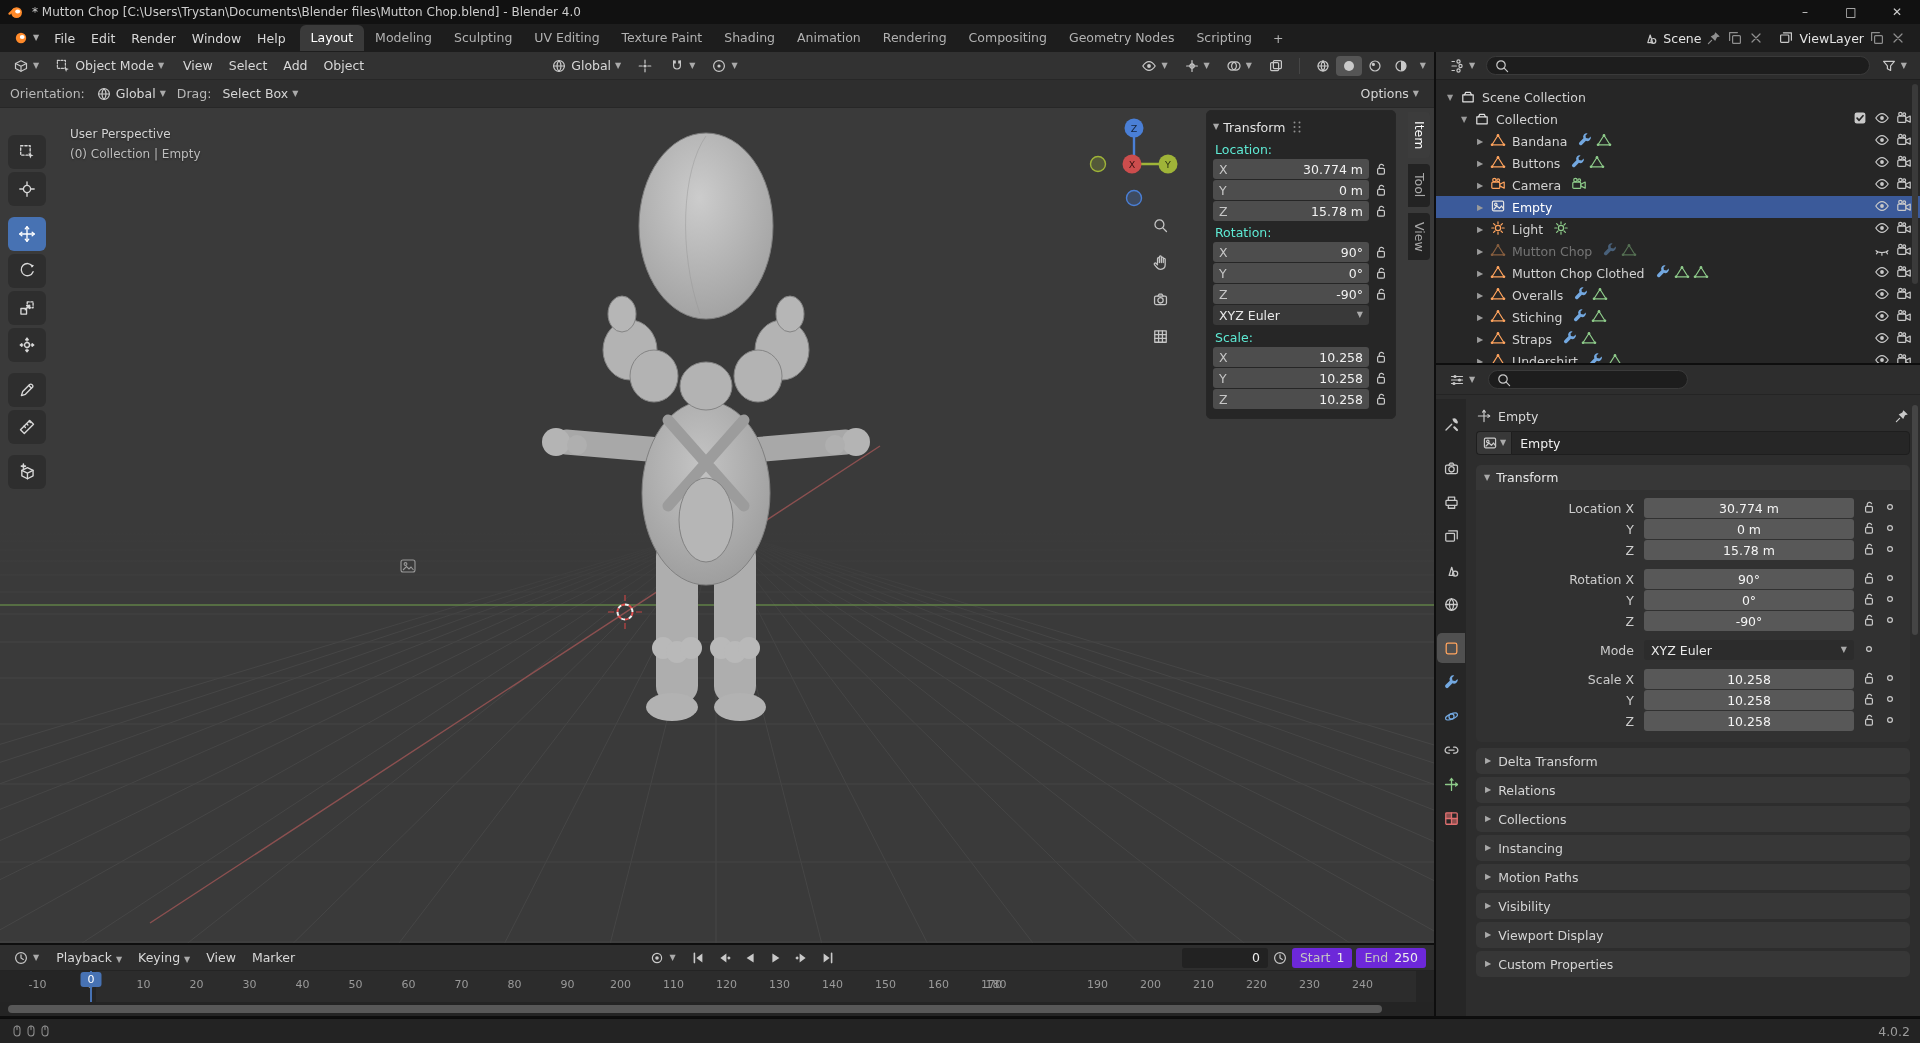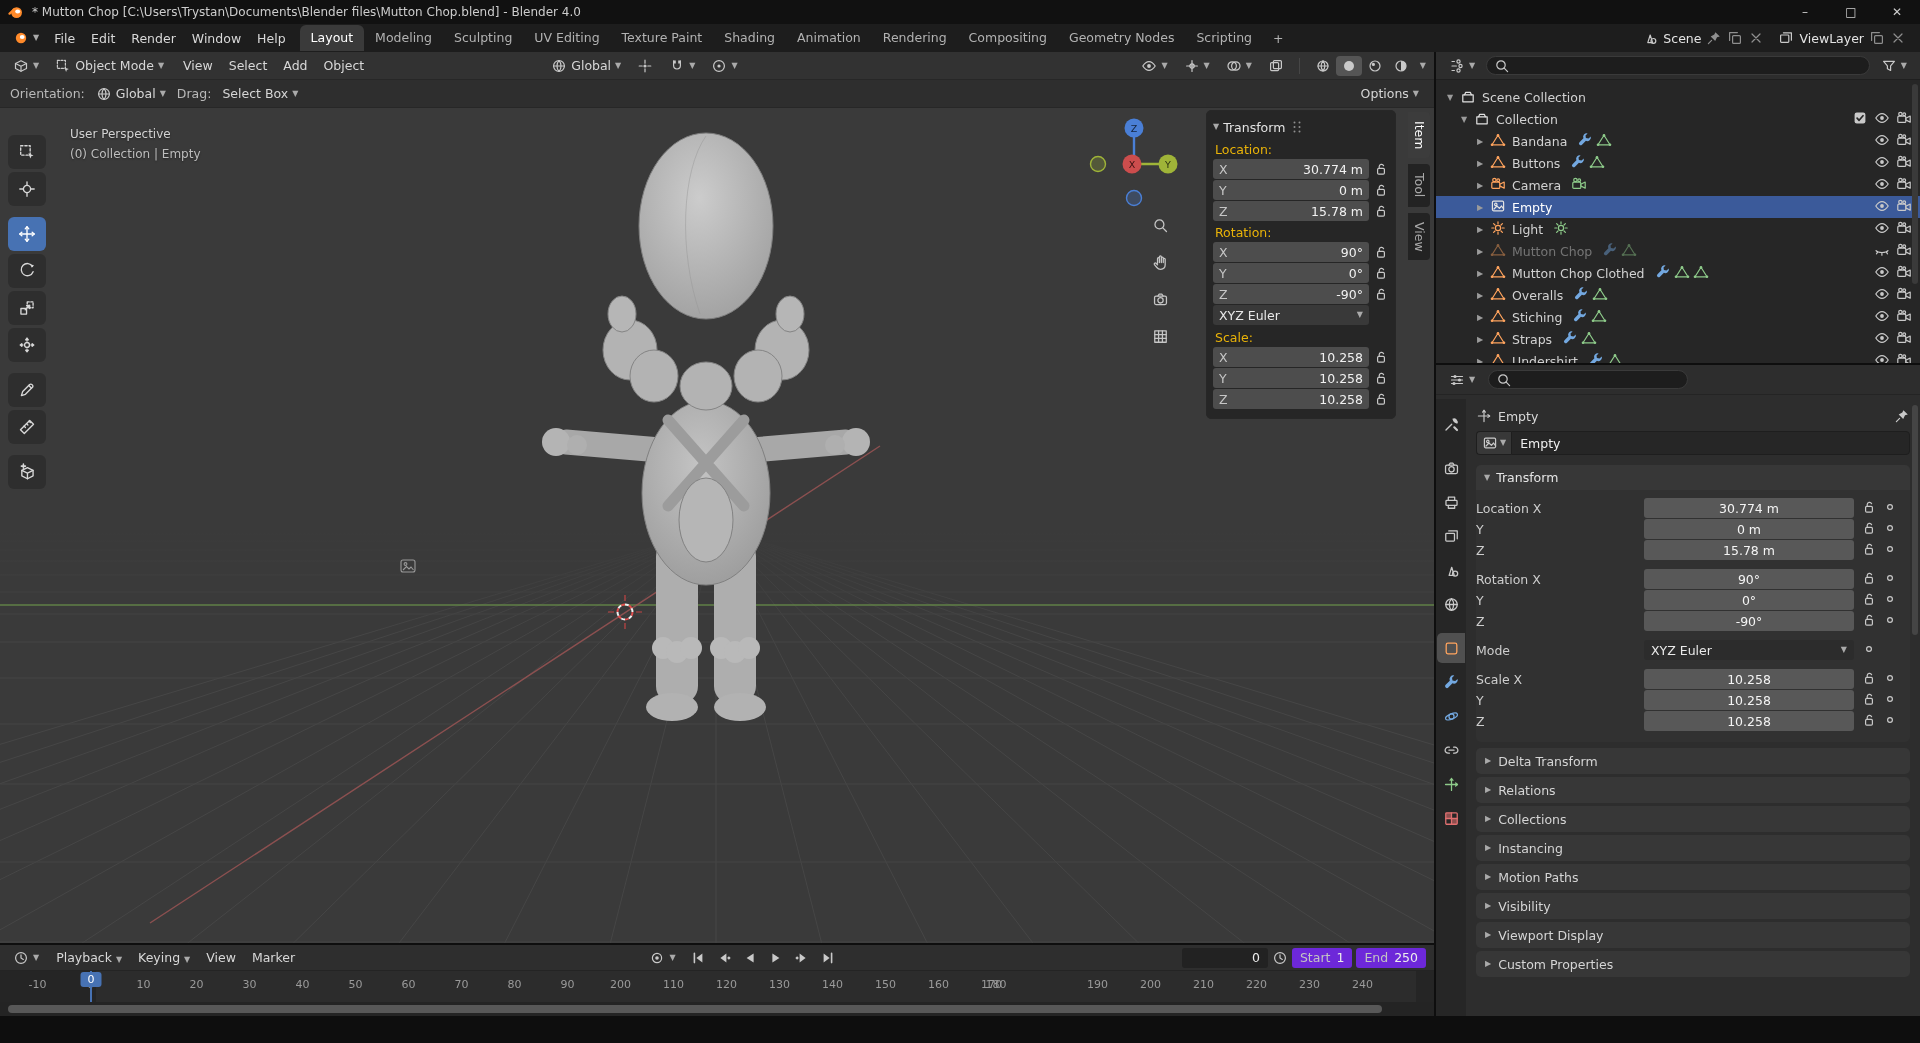--- a/index.html
+++ b/index.html
@@ -45,21 +45,21 @@
   .tool.gap{margin-top:8px}
   .tool.active{background:#4772b3;color:#fff}
   .tool .ic{width:18px;height:18px;color:inherit}
   #gizmo{position:absolute;left:1088px;top:8px}
   #nav-icons{position:absolute;left:1147px;top:104px;display:flex;flex-direction:column;gap:11px}
   .nav-btn{width:26px;height:26px;display:flex;align-items:center;justify-content:center;color:#c6c6c6;border-radius:13px}
   .nav-btn .ic{width:17px;height:17px;color:inherit}
   
   #n-panel{position:absolute;left:1206px;top:2px;width:190px;background:rgba(37,37,37,.97);border:1px solid #272727;border-radius:5px;padding:4px 6px 8px}
   .np-head{display:flex;align-items:center;gap:4px;height:24px;color:#e3e3e3}
-  .np-label{color:#eab308;height:20px;display:flex;align-items:center;padding-left:2px}
+  .np-label{color:#5eead4;height:20px;display:flex;align-items:center;padding-left:2px}
   .np-row{display:flex;align-items:center;gap:4px;margin-bottom:1px}
   .np-fld{flex:1;height:20px;background:#4d4d4d;border-radius:3px;display:flex;align-items:center;padding:0 6px;color:#f1f1f1}
   .np-fld .ax{color:#c6c6c6;width:12px}
   .np-fld .v{margin-left:auto}
   .np-dd{flex:1;height:20px;background:#393939;border-radius:3px;display:flex;align-items:center;padding:0 6px;color:#e8e8e8;margin-bottom:1px}
   .np-lock{width:16px;display:flex;justify-content:center;color:#9a9a9a}
   
   #side-tabs{position:absolute;left:1408px;top:4px;width:22px;display:flex;flex-direction:column;gap:6px}
   .side-tab{writing-mode:vertical-rl;padding:9px 3px;background:#232323;color:#a8a8a8;border-radius:0 4px 4px 0;text-align:center}
   .side-tab.active{background:#3c3c3c;color:#fff}
@@ -100,21 +100,21 @@
   .pr-tab.active{background:#505050}
   .pr-tab.gap{margin-top:10px}
   #pr-content{position:absolute;left:30px;top:34px;right:0;bottom:0;padding:4px 10px 0 10px;overflow:hidden}
   #pr-breadcrumb{display:flex;align-items:center;gap:6px;height:26px;color:#d8d8d8}
   #pr-name-row{display:flex;align-items:center;gap:0;margin:2px 0 10px}
   .name-icon-btn{display:flex;align-items:center;gap:2px;background:#383838;border:1px solid #1e1e1e;border-right:none;border-radius:4px 0 0 4px;height:24px;padding:0 5px}
   .name-fld{flex:1;height:24px;background:#262626;border:1px solid #1e1e1e;border-radius:0 4px 4px 0;display:flex;align-items:center;padding:0 8px;color:#f0f0f0}
   .panel-head{display:flex;align-items:center;gap:6px;height:25px;background:#373737;border-radius:5px 5px 0 0;padding:0 8px;color:#e6e6e6}
   .panel-body{background:#313131;border-radius:0 0 5px 5px;padding:8px 6px 10px 0;margin-bottom:6px}
   .p-row{display:flex;align-items:center;margin-bottom:1px}
-  .p-row .p-label{flex:0 0 168px;text-align:left;padding-right:10px;color:#cdcdcd}
+  .p-row .p-label{flex:0 0 168px;text-align:right;padding-right:10px;color:#cdcdcd}
   .p-fld{width:210px;height:20px;background:#585858;border-radius:3px;display:flex;align-items:center;justify-content:center;color:#f4f4f4}
   .p-fld.dd{background:#2c2c2c;justify-content:flex-start;padding:0 7px;color:#e8e8e8}
   .p-fld.dd .caret-glyph{margin-left:auto}
   .p-icons{display:flex;gap:5px;align-items:center;margin-left:7px;color:#9a9a9a}
   .p-gap{height:8px}
   .panel-collapsed{display:flex;align-items:center;gap:7px;height:26px;background:#373737;border-radius:5px;margin-bottom:3px;padding:0 9px;color:#d5d5d5}
   .pr-sb{position:absolute;right:2px;top:40px;width:6px;height:230px;background:#454545;border-radius:3px}
   
   #statusbar{position:absolute;left:0;top:1018px;width:1920px;height:25px;background:#232323;border-top:1px solid #0c0c0c;display:flex;align-items:center;padding:0 10px;color:#9b9b9b}
   #statusbar .ic{width:14px;height:14px;color:#8f8f8f}
@@ -1829,13 +1829,34 @@
           </div>
           <div class="panel-collapsed">
             <span class="caret-glyph">▶</span>
             <span>Custom Properties</span>
           </div>
         </div>
     </div>
     <div class="pr-sb"></div>
   </section>
 
+  <footer id="statusbar">
+    <span class="ic ">
+        <svg viewBox="0 0 16 16">
+          <rect x="4.6" y="2.2" width="6.8" height="11.6" rx="3.4"></rect>
+          <path d="M8 2.2v4.2"></path>
+        </svg>
+      </span>
+    <span class="ic ">
+        <svg viewBox="0 0 16 16">
+          <rect x="4.6" y="2.2" width="6.8" height="11.6" rx="3.4"></rect>
+          <path d="M8 2.2v4.2"></path>
+        </svg>
+      </span>
+    <span class="ic ">
+        <svg viewBox="0 0 16 16">
+          <rect x="4.6" y="2.2" width="6.8" height="11.6" rx="3.4"></rect>
+          <path d="M8 2.2v4.2"></path>
+        </svg>
+      </span>
+    <span id="version">4.0.2</span>
+  </footer>
 </div>
 
 </body></html>

